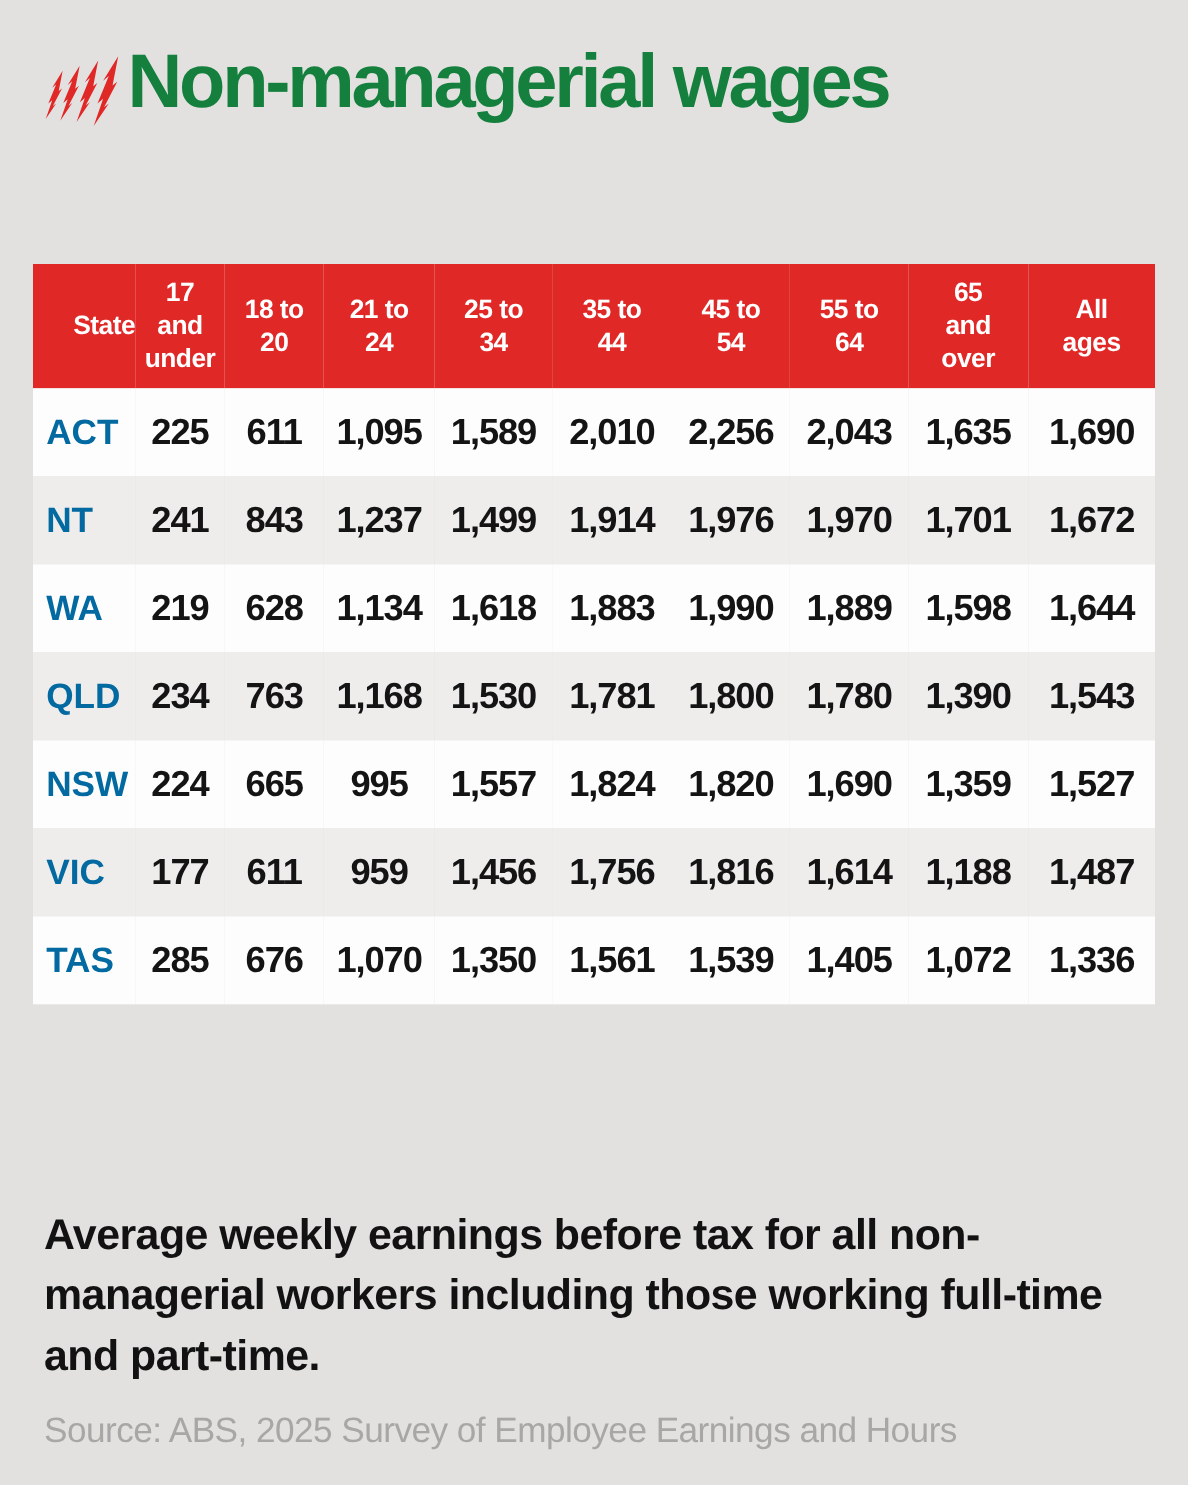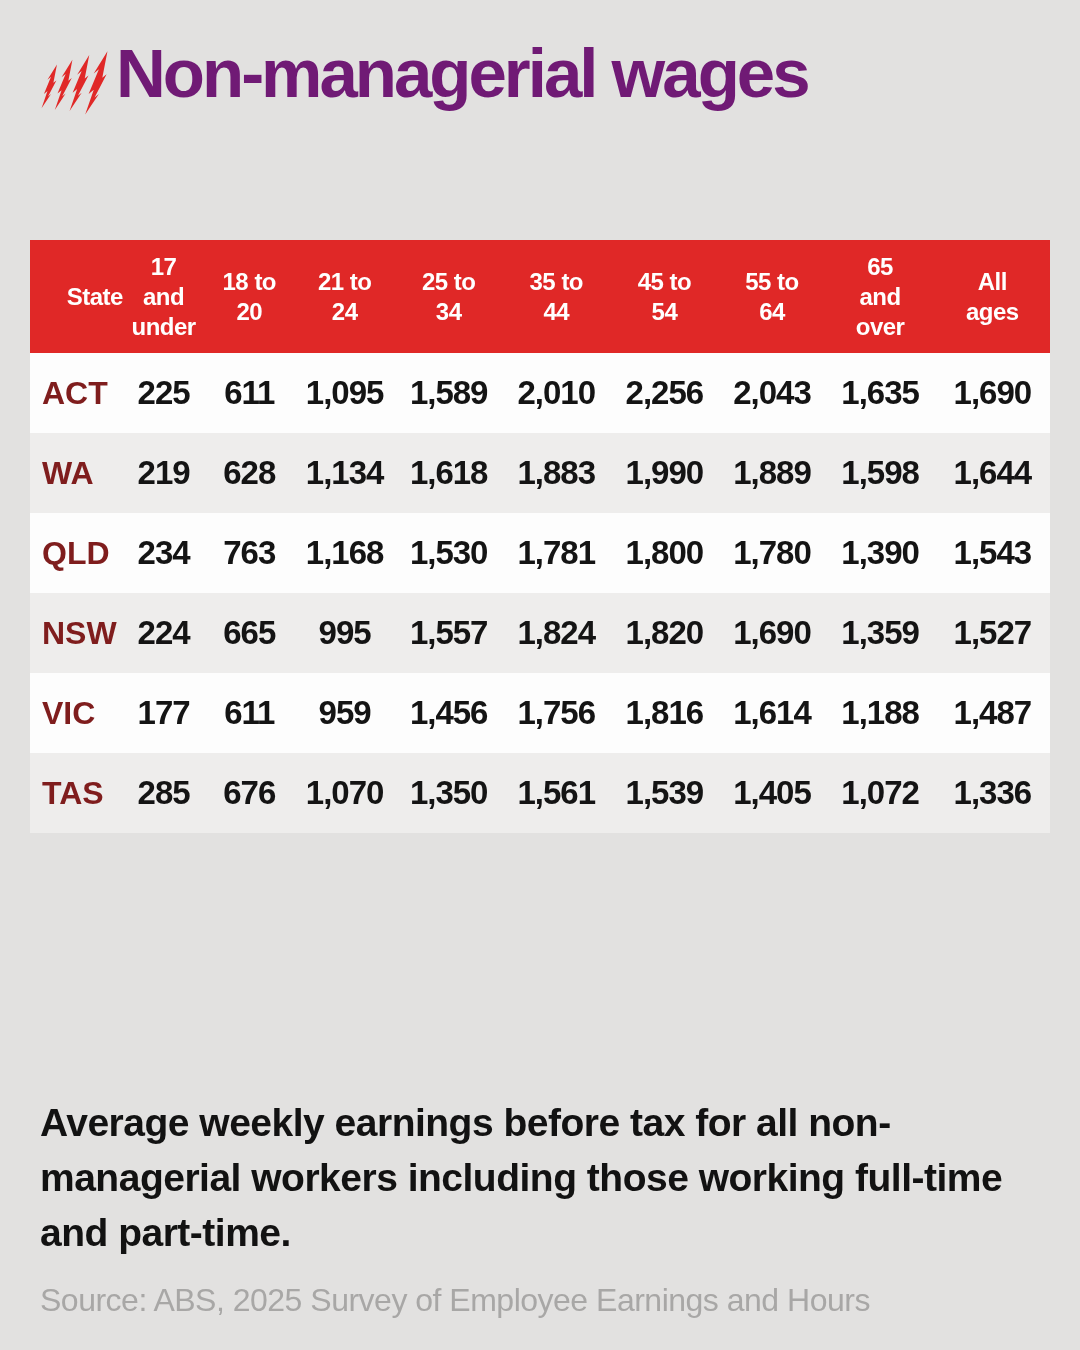--- a/index.html
+++ b/index.html
@@ -20,21 +20,21 @@
   .logo {
     width:74px; height:94px;
     margin-top:6px;
     flex:0 0 auto;
   }
   .title {
     font-size:69px;
     font-weight:bold;
     letter-spacing:-3px;
     line-height:1.16;
-    color:#701a75;
+    color:#15803d;
     margin-left:2px;
   }
   .table-wrap {
     position:absolute;
     left:30px; top:240px;
     width:1020px;
   }
   table { width:100%; border-collapse:collapse; table-layout:fixed; }
   thead th {
     background:#e02827;
@@ -54,21 +54,21 @@
     font-size:33px;
     font-weight:bold;
     text-align:center;
     vertical-align:middle;
     letter-spacing:-1px;
     color:#141414;
   }
   tbody td.state {
     text-align:left;
     padding-left:12px;
-    color:#7f1d1d;
+    color:#0369a1;
     font-size:32px;
     letter-spacing:0;
   }
   tbody tr:nth-child(odd)  { background:#fdfdfd; }
   tbody tr:nth-child(even) { background:#eeedec; }
   tbody tr.total,
   tbody tr.total:nth-child(odd),
   tbody tr.total:nth-child(even) { background:#2d2c2c; }
   tbody tr.total td { color:#ffffff; }
   tbody tr.total td.state { color:#ffffff; }
@@ -157,20 +157,32 @@
           <td>611</td>
           <td>1,095</td>
           <td>1,589</td>
           <td>2,010</td>
           <td>2,256</td>
           <td>2,043</td>
           <td>1,635</td>
           <td>1,690</td>
         </tr>
         <tr>
+          <td class="state">NT</td>
+          <td>241</td>
+          <td>843</td>
+          <td>1,237</td>
+          <td>1,499</td>
+          <td>1,914</td>
+          <td>1,976</td>
+          <td>1,970</td>
+          <td>1,701</td>
+          <td>1,672</td>
+        </tr>
+        <tr>
           <td class="state">WA</td>
           <td>219</td>
           <td>628</td>
           <td>1,134</td>
           <td>1,618</td>
           <td>1,883</td>
           <td>1,990</td>
           <td>1,889</td>
           <td>1,598</td>
           <td>1,644</td>

